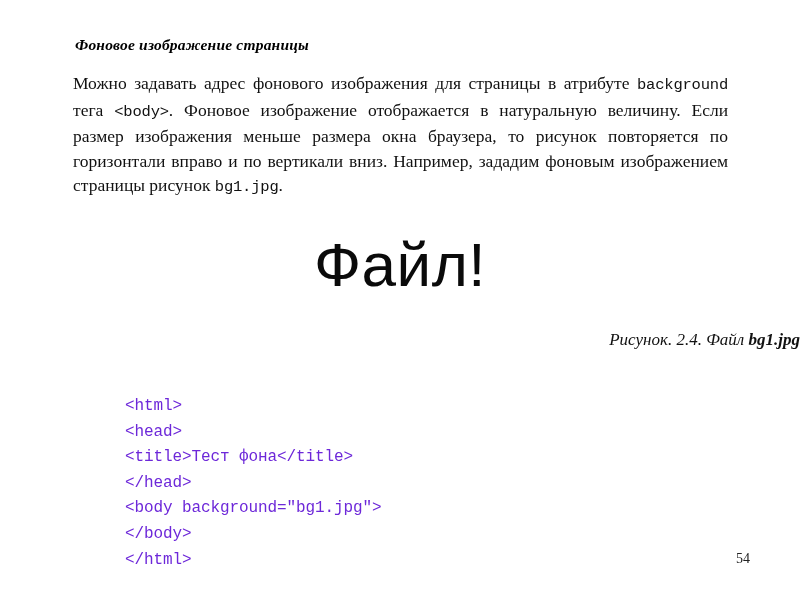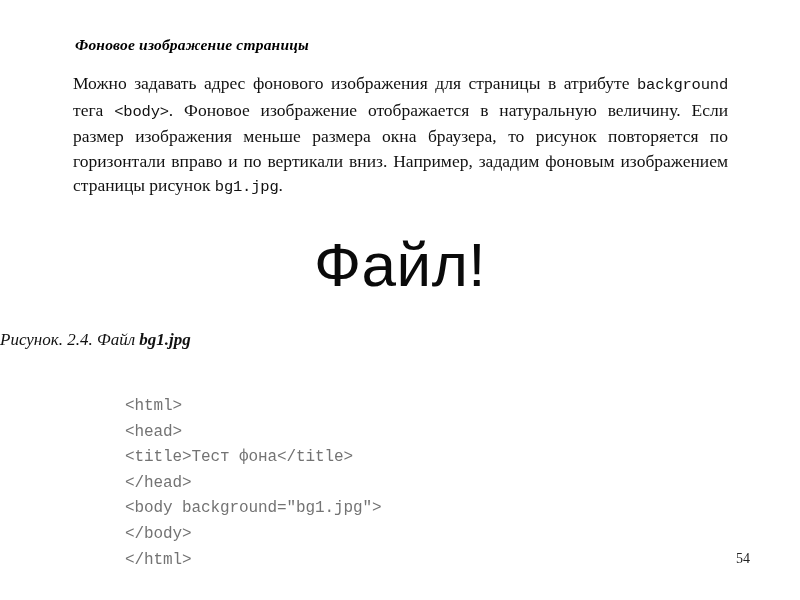--- a/index.html
+++ b/index.html
@@ -60,39 +60,39 @@
     line-height: 74px;
     letter-spacing: 0.5px;
     color: #0a0a0a;
   }
 
   .figure-caption {
     position: absolute;
     left: 0;
     right: 0;
     top: 330px;
-    text-align: left;
+    text-align: right;
     font-family: "Liberation Serif", serif;
     font-style: italic;
     font-size: 17px;
     color: #111;
   }
   .figure-caption .fname {
     font-weight: bold;
     font-style: italic;
   }
 
   .code-block {
     position: absolute;
     left: 125px;
     top: 378px;
     font-family: "Liberation Mono", monospace;
     font-size: 16px;
     line-height: 25.6px;
-    color: #737373;
+    color: #6d28d9;
     white-space: pre;
     letter-spacing: -0.1px;
   }
 
   .slide-number {
     position: absolute;
     right: 50px;
     bottom: 33px;
     font-family: "Liberation Serif", serif;
     font-size: 14px;

